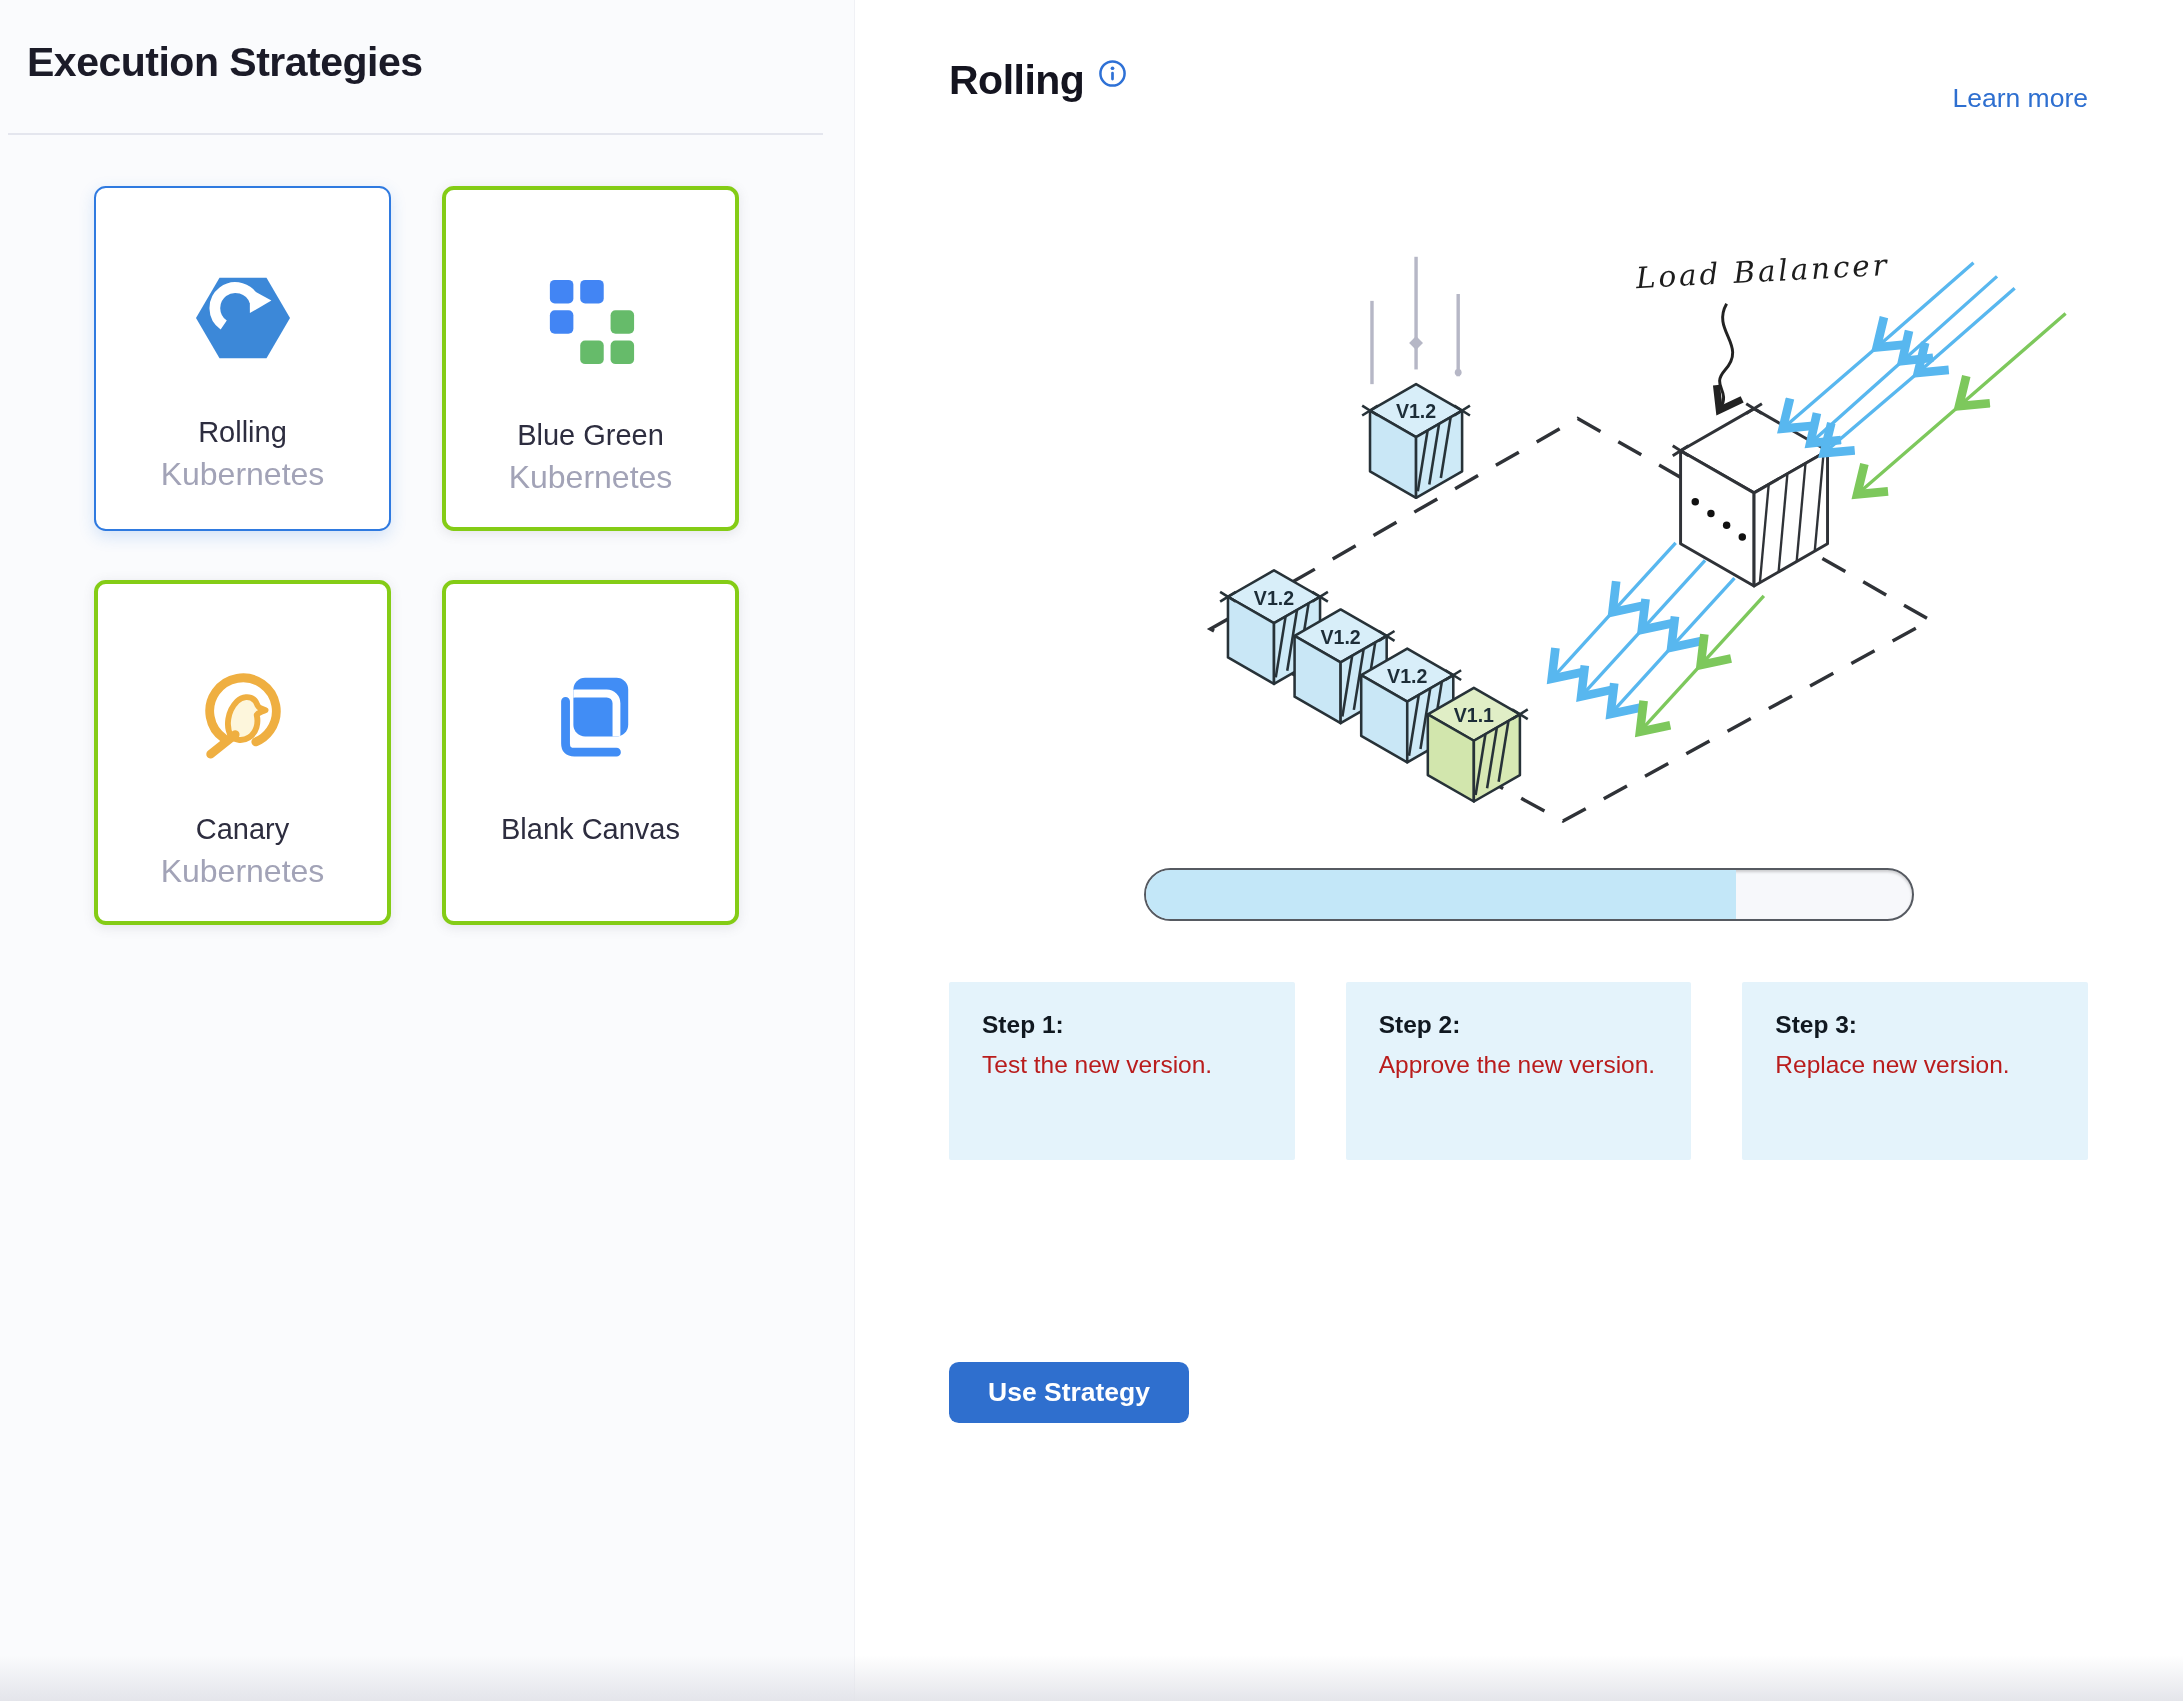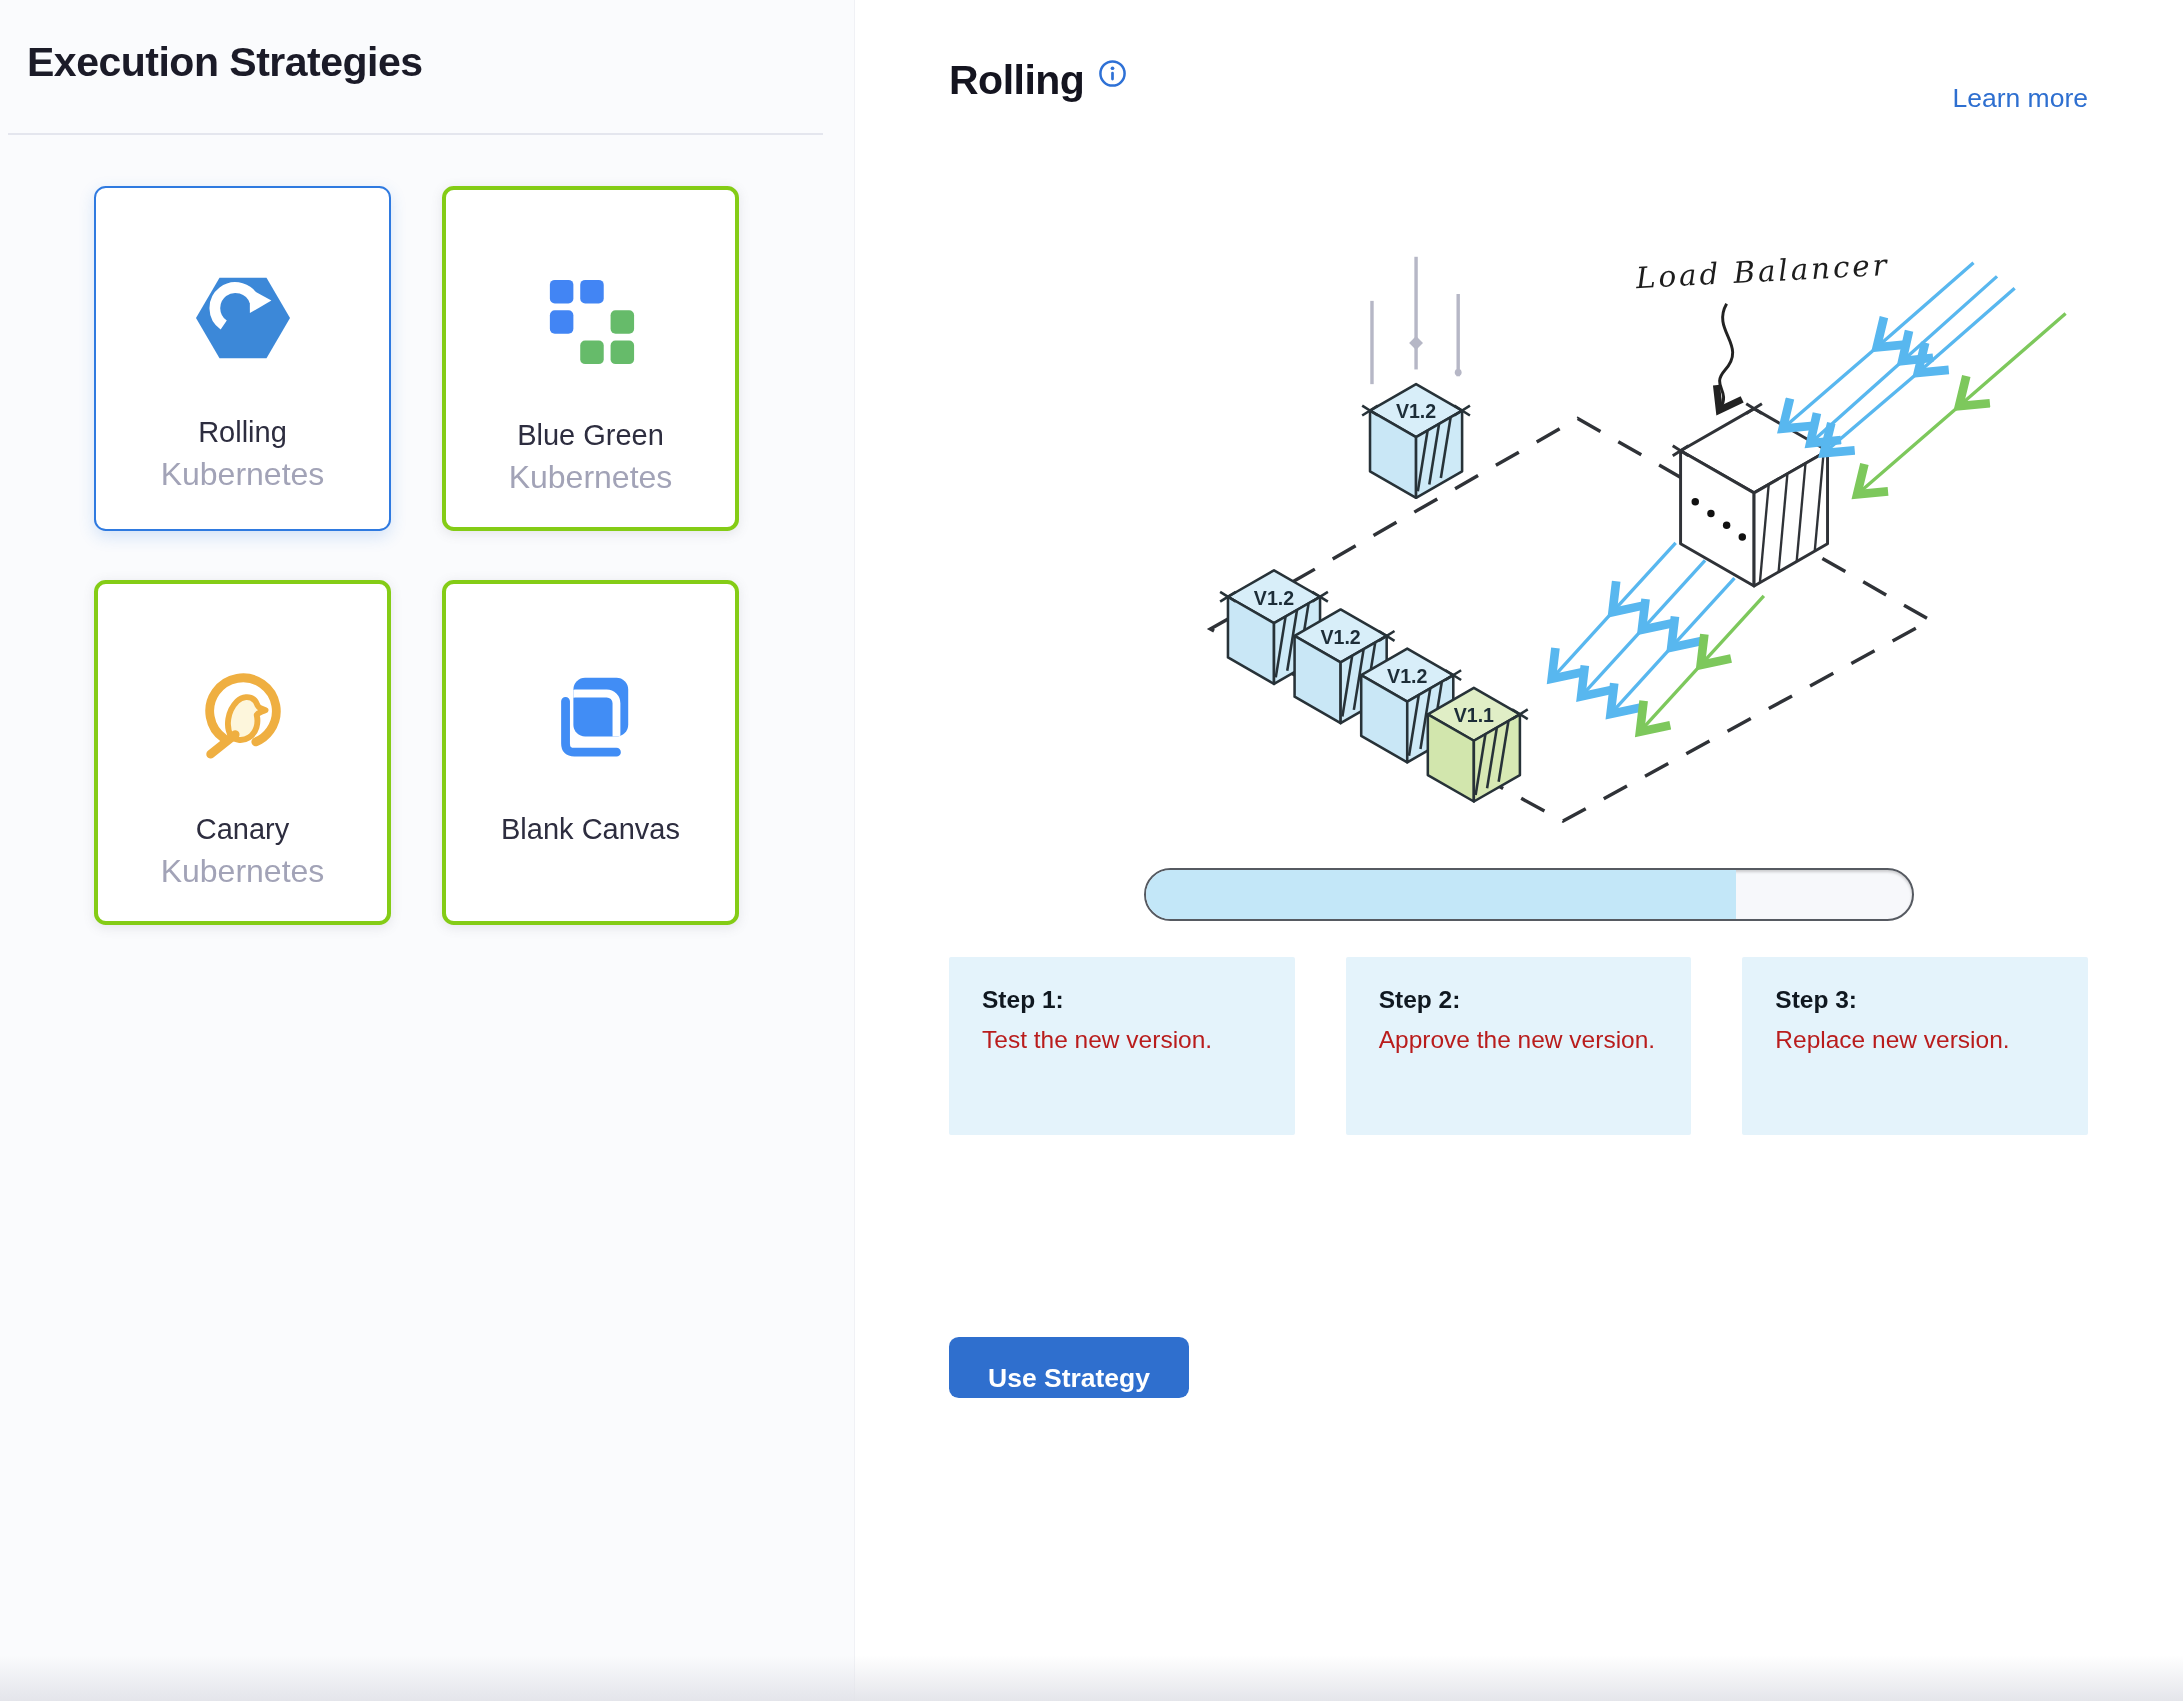--- a/index.html
+++ b/index.html
@@ -59,21 +59,21 @@
   }
   .illustration { margin:84px 0 0 178px; display:block; }
   .progress-wrap {
     margin:43px 0 0 195px; width:770px; height:53px;
     border:2.9px solid #565a61; border-radius:26.5px;
     background:#f7f8fb; overflow:hidden;
     box-shadow:inset 0 2px 2.9px rgba(0,0,0,0.18);
   }
   .progress-fill { height:100%; background:#c3e7f8; width:77%; }
 
-  .steps-row { margin-top:36px; display:flex; gap:51px; }
+  .steps-row { margin-top:61px; display:flex; gap:51px; }
   .step-card {
     width:353px; height:178px; background:#e4f3fb;
     padding:29px 33px; border-radius:2px;
   }
   .step-title { font-size:24.5px; font-weight:700; color:#101820; }
   .step-text { margin-top:11.8px; font-size:24.5px; color:#b91c1c; }
 
   .toggle-row { margin-top:61px; display:flex; align-items:center; gap:23.5px; }
   .toggle {
     width:55px; height:32px; border-radius:16.7px; background:#dcdde6;
@@ -81,21 +81,21 @@
   }
   .toggle-knob {
     position:absolute; left:2px; top:2px; width:28px; height:28px;
     border-radius:50%; background:#ffffff;
     box-shadow:0 1px 2.9px rgba(0,0,0,0.35);
   }
   .toggle-label { font-size:26.5px; font-weight:700; color:#101018; }
 
   .use-strategy-btn {
     margin-top:202px; display:inline-block;
-    height:61px; padding:11px 39px; border:none; border-radius:9.8px;
+    height:61px; padding:0 39px; border:none; border-radius:9.8px;
     background:#2f6fce; color:#ffffff; font-size:26.5px; font-weight:700;
     font-family:"Liberation Sans", sans-serif; cursor:pointer;
     line-height:61px;
   }
 
   .bottom-fade {
     position:absolute; left:0; right:0; bottom:0; height:47px;
     background:linear-gradient(180deg, rgba(232,233,238,0) 0%, rgba(226,227,233,0.95) 100%);
     pointer-events:none;
   }

